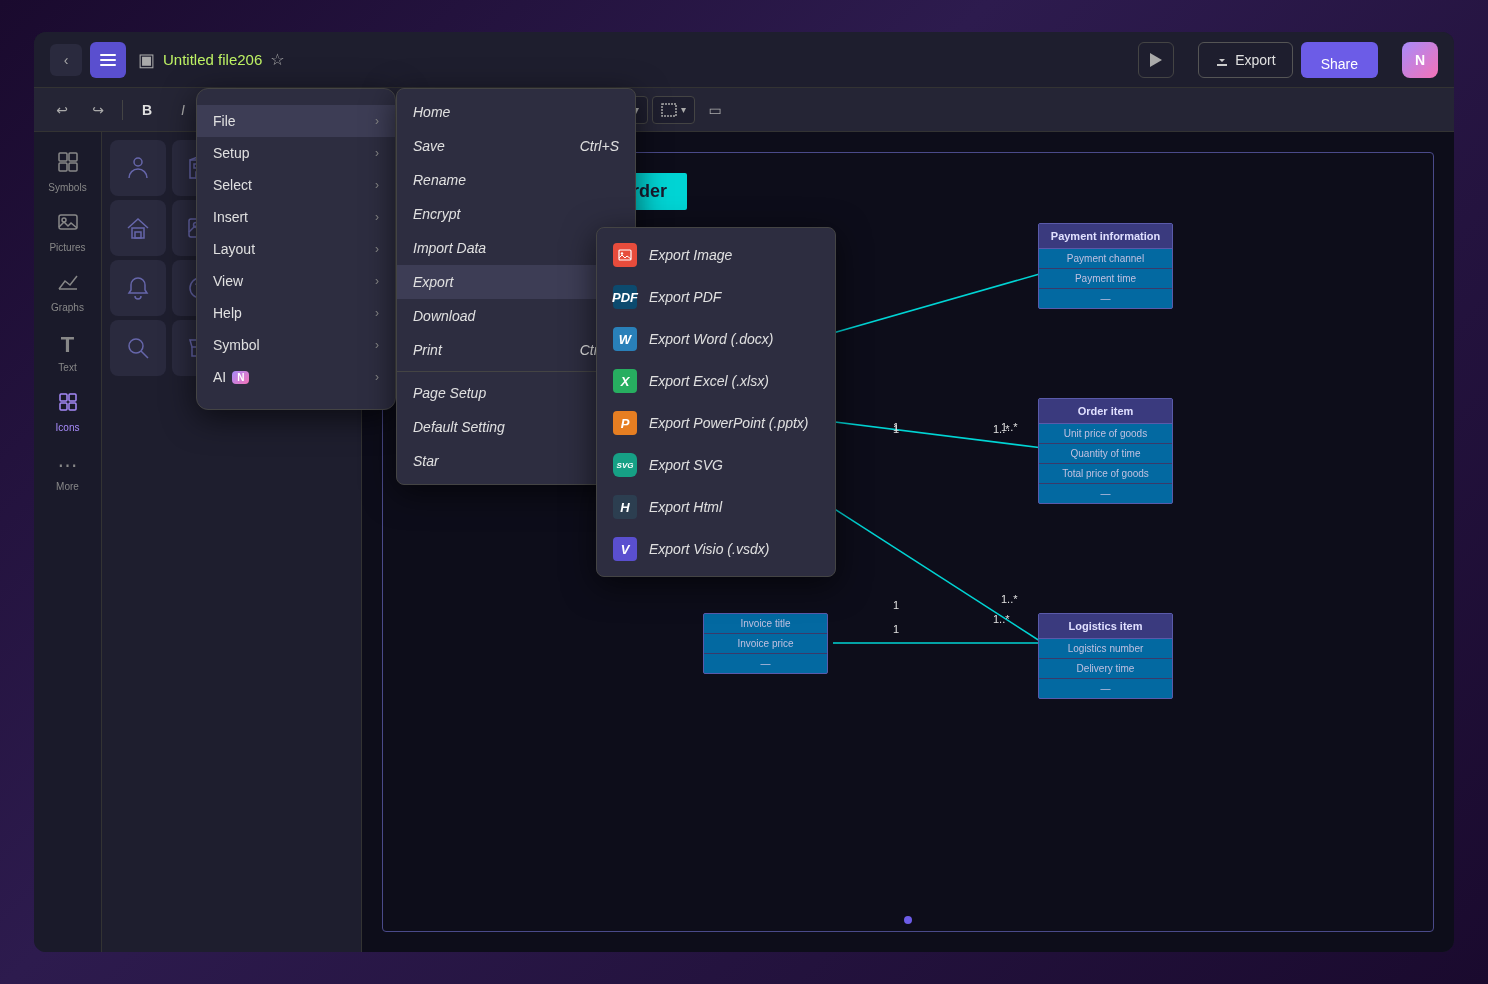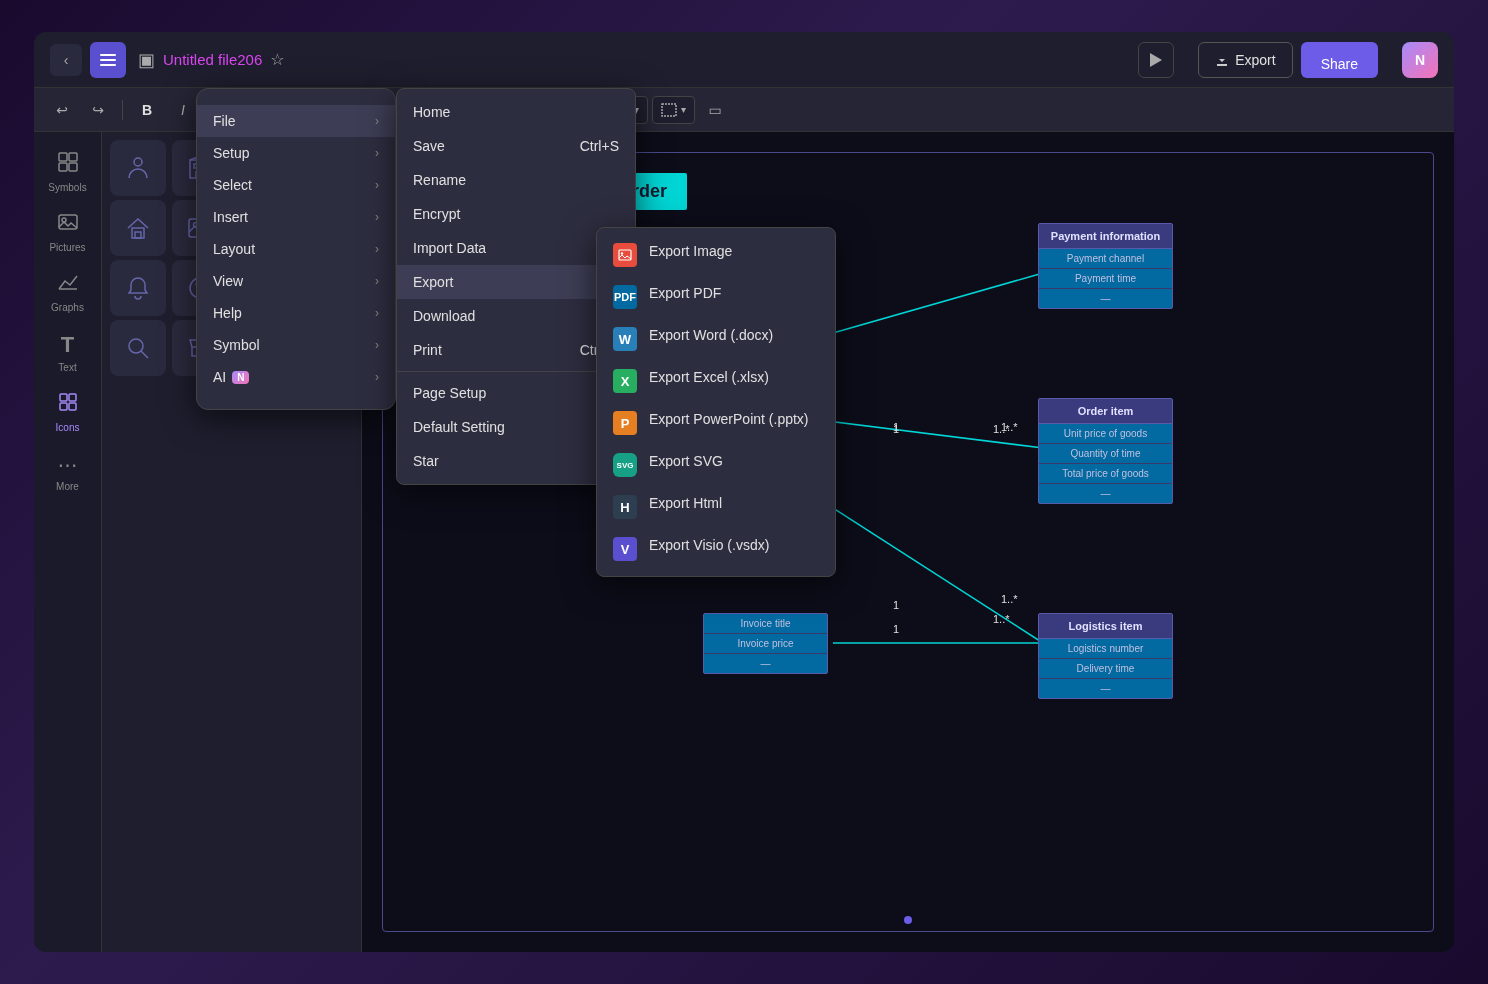--- a/index.html
+++ b/index.html
@@ -51,21 +51,21 @@
       cursor: pointer;
       color: white;
       font-size: 16px;
     }
     .header-file-icon {
       color: #aaa;
       font-size: 18px;
       margin-left: 4px;
     }
     .header-title {
-      color: #d946ef;
+      color: #bef264;
       font-size: 15px;
       font-weight: 500;
     }
     .header-star {
       color: #aaa;
       font-size: 16px;
       cursor: pointer;
     }
     .header-spacer { flex: 1; }
     .header-play-btn {
@@ -280,22 +280,24 @@
       min-width: 240px;
       box-shadow: 0 8px 32px rgba(0,0,0,0.6);
       border: 1px solid #444;
       pointer-events: all;
     }
     .submenu-item {
       padding: 9px 16px;
       color: #e0e0e0;
       cursor: pointer;
       display: flex;
+      align-items: center;
       gap: 12px;
       font-size: 14px;
+      font-style: italic;
     }
     .submenu-icon {
       width: 24px; height: 24px;
       border-radius: 4px;
       display: flex; align-items: center; justify-content: center;
       font-size: 12px;
       font-weight: 700;
       color: white;
       flex-shrink: 0;
     }
@@ -733,21 +735,21 @@
         <div class="submenu-icon icon-img" style="background:#e74c3c;">
           <svg width="14" height="14" viewBox="0 0 14 14" fill="none">
             <rect x="1" y="2" width="12" height="10" rx="1" stroke="white" stroke-width="1.2"></rect>
             <circle cx="4" cy="5.5" r="1.2" fill="white"></circle>
             <path d="M1 10l3-3 3 3 2-2 4 3" stroke="white" stroke-width="1" fill="none"></path>
           </svg>
         </div>
         <span>Export Image</span>
       </div>
       <div class="submenu-item">
-        <div class="submenu-icon icon-pdf" style="background:#0369a1; font-size:11px; font-weight:700;">PDF</div>
+        <div class="submenu-icon icon-pdf" style="background:#0c4a6e; font-size:13px; font-weight:700;">PDF</div>
         <span>Export PDF</span>
       </div>
       <div class="submenu-item">
         <div class="submenu-icon icon-word" style="background:#2980b9; font-size:13px; font-weight:700;">W</div>
         <span>Export Word (.docx)</span>
       </div>
       <div class="submenu-item">
         <div class="submenu-icon icon-excel" style="background:#27ae60; font-size:13px; font-weight:700;">X</div>
         <span>Export Excel (.xlsx)</span>
       </div>

